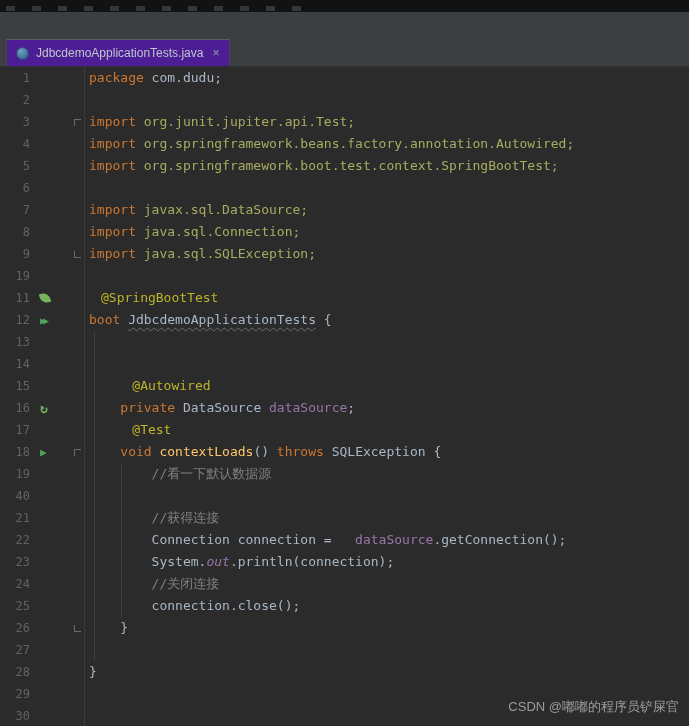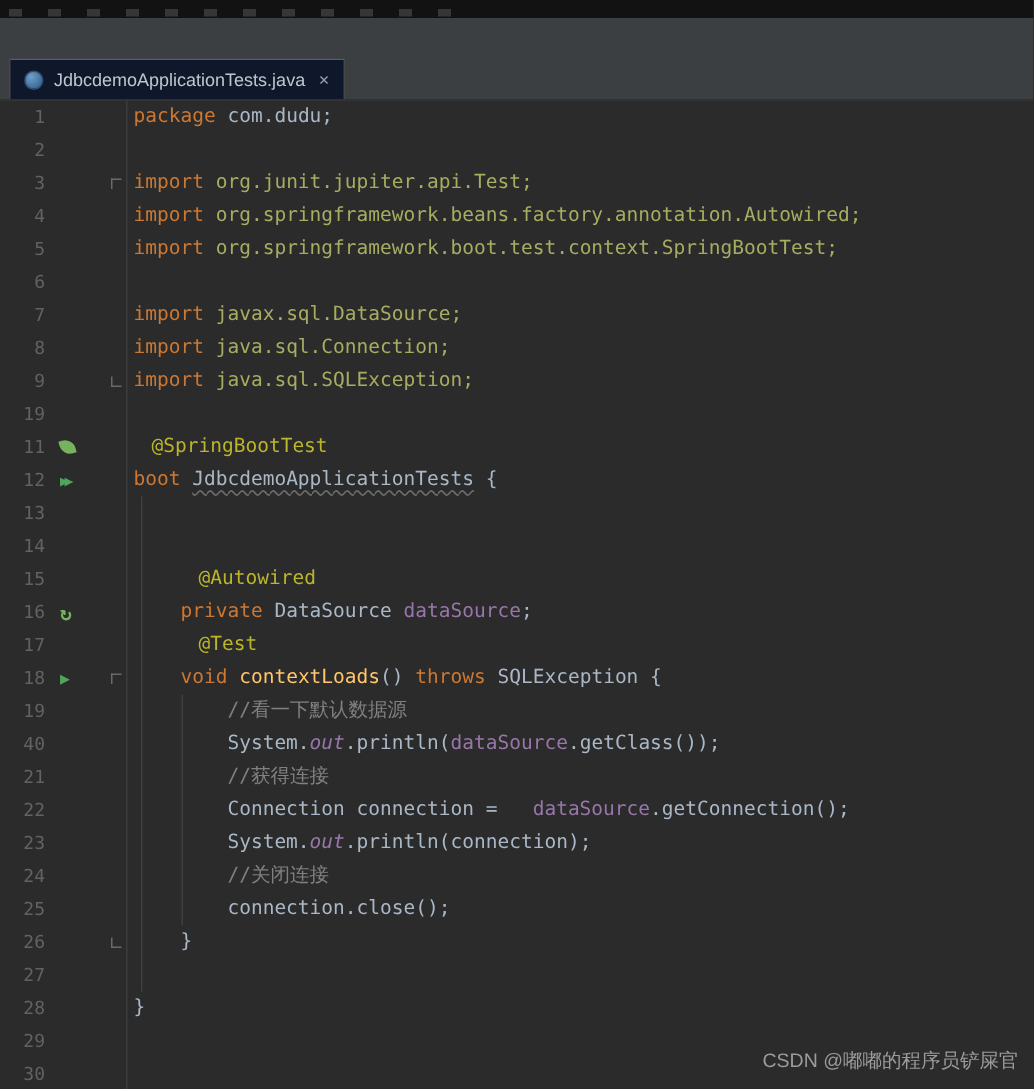--- a/index.html
+++ b/index.html
@@ -12,21 +12,21 @@
     position: absolute; left: 6px; top: 6px; width: 300px; height: 5px;
     background: repeating-linear-gradient(90deg, #8a8a8a 0 9px, transparent 9px 26px);
     opacity: .30;
   }
 
   
   .header { height: 55px; background: #3C3F41; position: relative; border-bottom: 1px solid #2f3133; }
   .tab {
     position: absolute; left: 6px; bottom: 0; height: 27px;
     display: inline-flex; align-items: center; gap: 7px;
-    padding: 0 10px 0 9px; background: #0f172a;
+    padding: 0 10px 0 9px; background: #4c1d95;
     border-top: 1px solid #5a5e60; border-left: 1px solid #454849; border-right: 1px solid #454849;
     cursor: pointer;
   }
   .tab-label { color: #BFC6CC; font-size: 12px; }
   .java-class-icon {
     width: 13px; height: 13px; border-radius: 50%;
     background: radial-gradient(circle at 35% 30%, #6FA0C8, #3F6E9B 70%);
     border: 1px solid #2e4f6e; flex: 0 0 auto;
   }
   .tab-close { color: #9aa0a5; font-size: 12px; line-height: 1; margin-left: 2px; cursor: pointer; }
@@ -260,21 +260,20 @@
           <span class="fold-slot"></span>
         </div>
         <div class="code"><span class="seg-cm">        //看一下默认数据源</span></div>
       </div>
       <div class="row">
         <div class="gutter">
           <span class="lnum">40</span>
           <span class="icon-slot"></span>
           <span class="fold-slot"></span>
         </div>
-        <div class="code"><span class="seg-pl">        System.</span><span class="seg-fdI">out</span><span class="seg-pl">.println(</span><span class="seg-fd">dataSource</span><span class="seg-pl">.getClass());</span></div>
       </div>
       <div class="row">
         <div class="gutter">
           <span class="lnum">21</span>
           <span class="icon-slot"></span>
           <span class="fold-slot"></span>
         </div>
         <div class="code"><span class="seg-cm">        //获得连接</span></div>
       </div>
       <div class="row">

